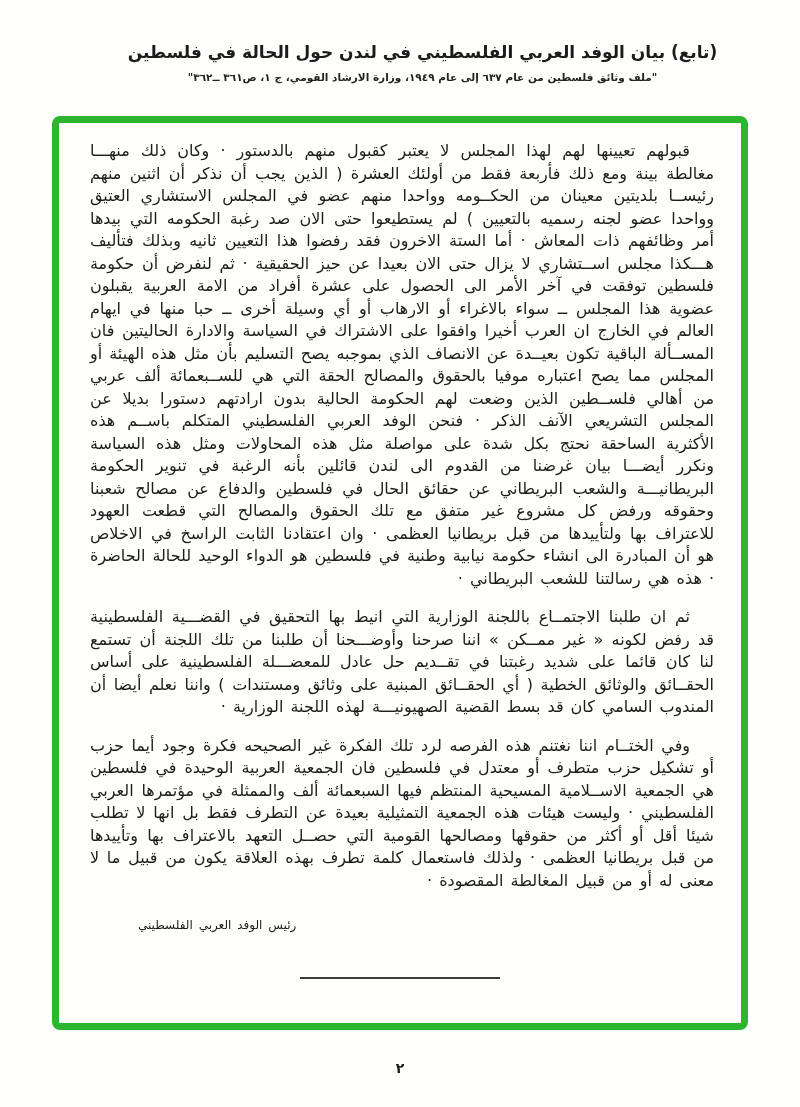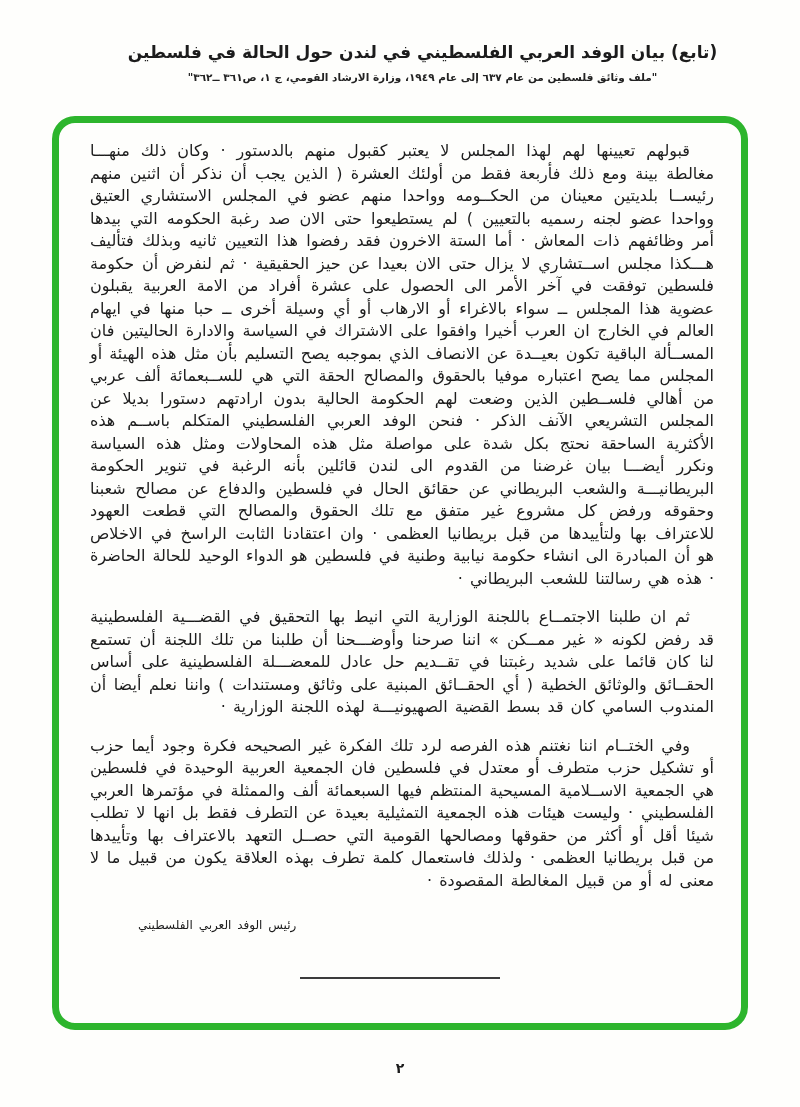--- a/index.html
+++ b/index.html
@@ -36,21 +36,21 @@
     color: #222222;
   }
   .page-frame {
     position: absolute;
     left: 52px;
     top: 116px;
     width: 696px;
     height: 914px;
     box-sizing: border-box;
     border: 7px solid #2db52d;
-    border-radius: 23px;
+    border-radius: 8px;
     background: transparent;
   }
   .document-body {
     direction: rtl;
     text-align: justify;
     padding: 17px 27px 0 31px;
     font-size: 16px;
     line-height: 22.5px;
     word-spacing: 2px;
   }

